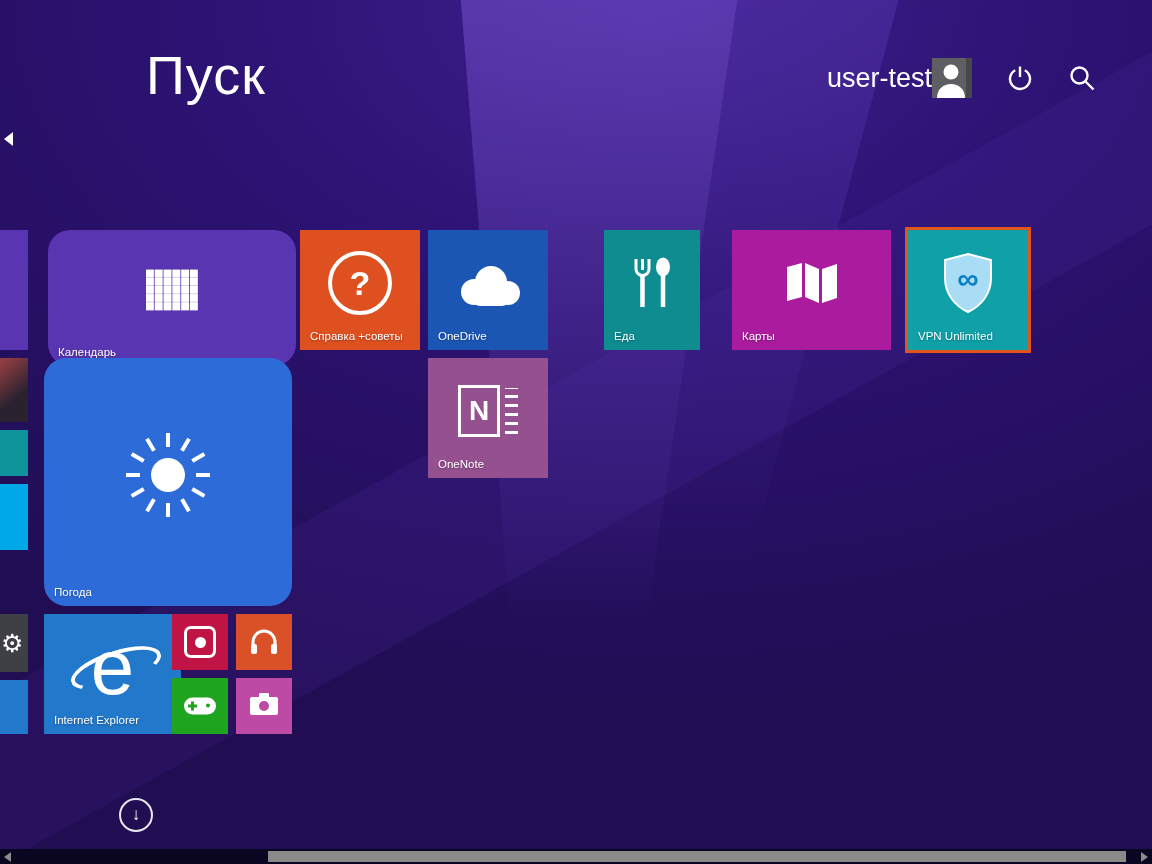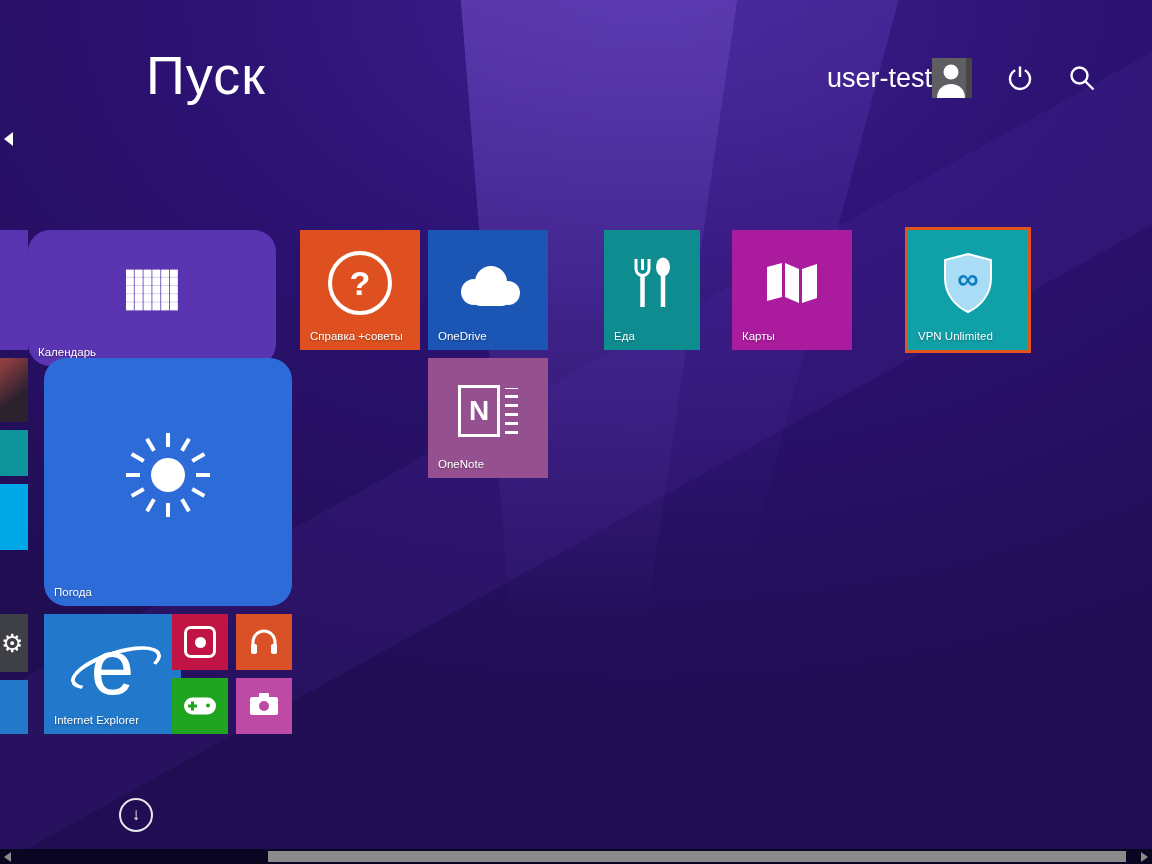--- a/index.html
+++ b/index.html
@@ -24,21 +24,21 @@
   #avatar svg{position:absolute;left:0;top:0;}
   .hdr-icon{margin-left:34px;line-height:0;cursor:pointer;}
 
   
   .tile{position:absolute;color:#fff;overflow:hidden;cursor:pointer;}
   .tile .label{position:absolute;left:10px;bottom:6px;font-size:11.5px;line-height:1.3;
     max-width:calc(100% - 18px);text-shadow:0 1px 2px rgba(0,0,0,.35);}
   .icon{position:absolute;left:50%;top:44%;transform:translate(-50%,-50%);line-height:0;}
   .glyph-icon{line-height:1;}
 
-  #tile-calendar{left:28px;top:230px;width:248px;height:136px;border-radius:22px;}
+  #tile-calendar{left:48px;top:230px;width:248px;height:136px;border-radius:22px;}
   #tile-help{left:300px;top:230px;width:120px;height:120px;}
   #tile-onedrive{left:428px;top:230px;width:120px;height:120px;}
   #tile-weather{left:44px;top:358px;width:248px;height:248px;border-radius:22px;}
   #tile-photos{left:300px;top:358px;width:120px;height:120px;}
   #tile-onenote{left:428px;top:358px;width:120px;height:120px;}
   #tile-ie{left:44px;top:614px;width:137px;height:120px;}
   #tile-video{left:172px;top:614px;width:56px;height:56px;}
   #tile-music{left:236px;top:614px;width:56px;height:56px;}
   #tile-games{left:172px;top:678px;width:56px;height:56px;}
   #tile-camera{left:236px;top:678px;width:56px;height:56px;}
@@ -261,21 +261,21 @@
         <path d="M8 3v10a6.5 6.5 0 0 0 13 0V3" fill="none" stroke="#fff" stroke-width="3"></path>
         <line x1="14.5" y1="3" x2="14.5" y2="14" stroke="#fff" stroke-width="3"></line>
         <line x1="14.5" y1="20" x2="14.5" y2="51" stroke="#fff" stroke-width="4.5"></line>
         <ellipse cx="35" cy="11" rx="7" ry="9.5" fill="#fff"></ellipse>
         <line x1="35" y1="20" x2="35" y2="51" stroke="#fff" stroke-width="4.5"></line>
       </svg>
     </div>
     <div class="label">Еда</div>
   </div>
 
-  <div class="tile" id="tile-maps" style="background-color: rgb(171, 27, 158);">
+  <div class="tile" id="tile-maps" style="background-color: rgb(171, 27, 158); padding-left: 39px;">
     <div class="icon">
       <svg width="54" height="46" viewBox="0 0 54 46">
         <g fill="#fff">
           <path d="M2 7 L17 3 V37 L2 41 Z"></path>
           <path d="M20 3 L34 9 V43 L20 37 Z"></path>
           <path d="M37 9 L52 4 V38 L37 43 Z"></path>
         </g>
       </svg>
     </div>
     <div class="label">Карты</div>

